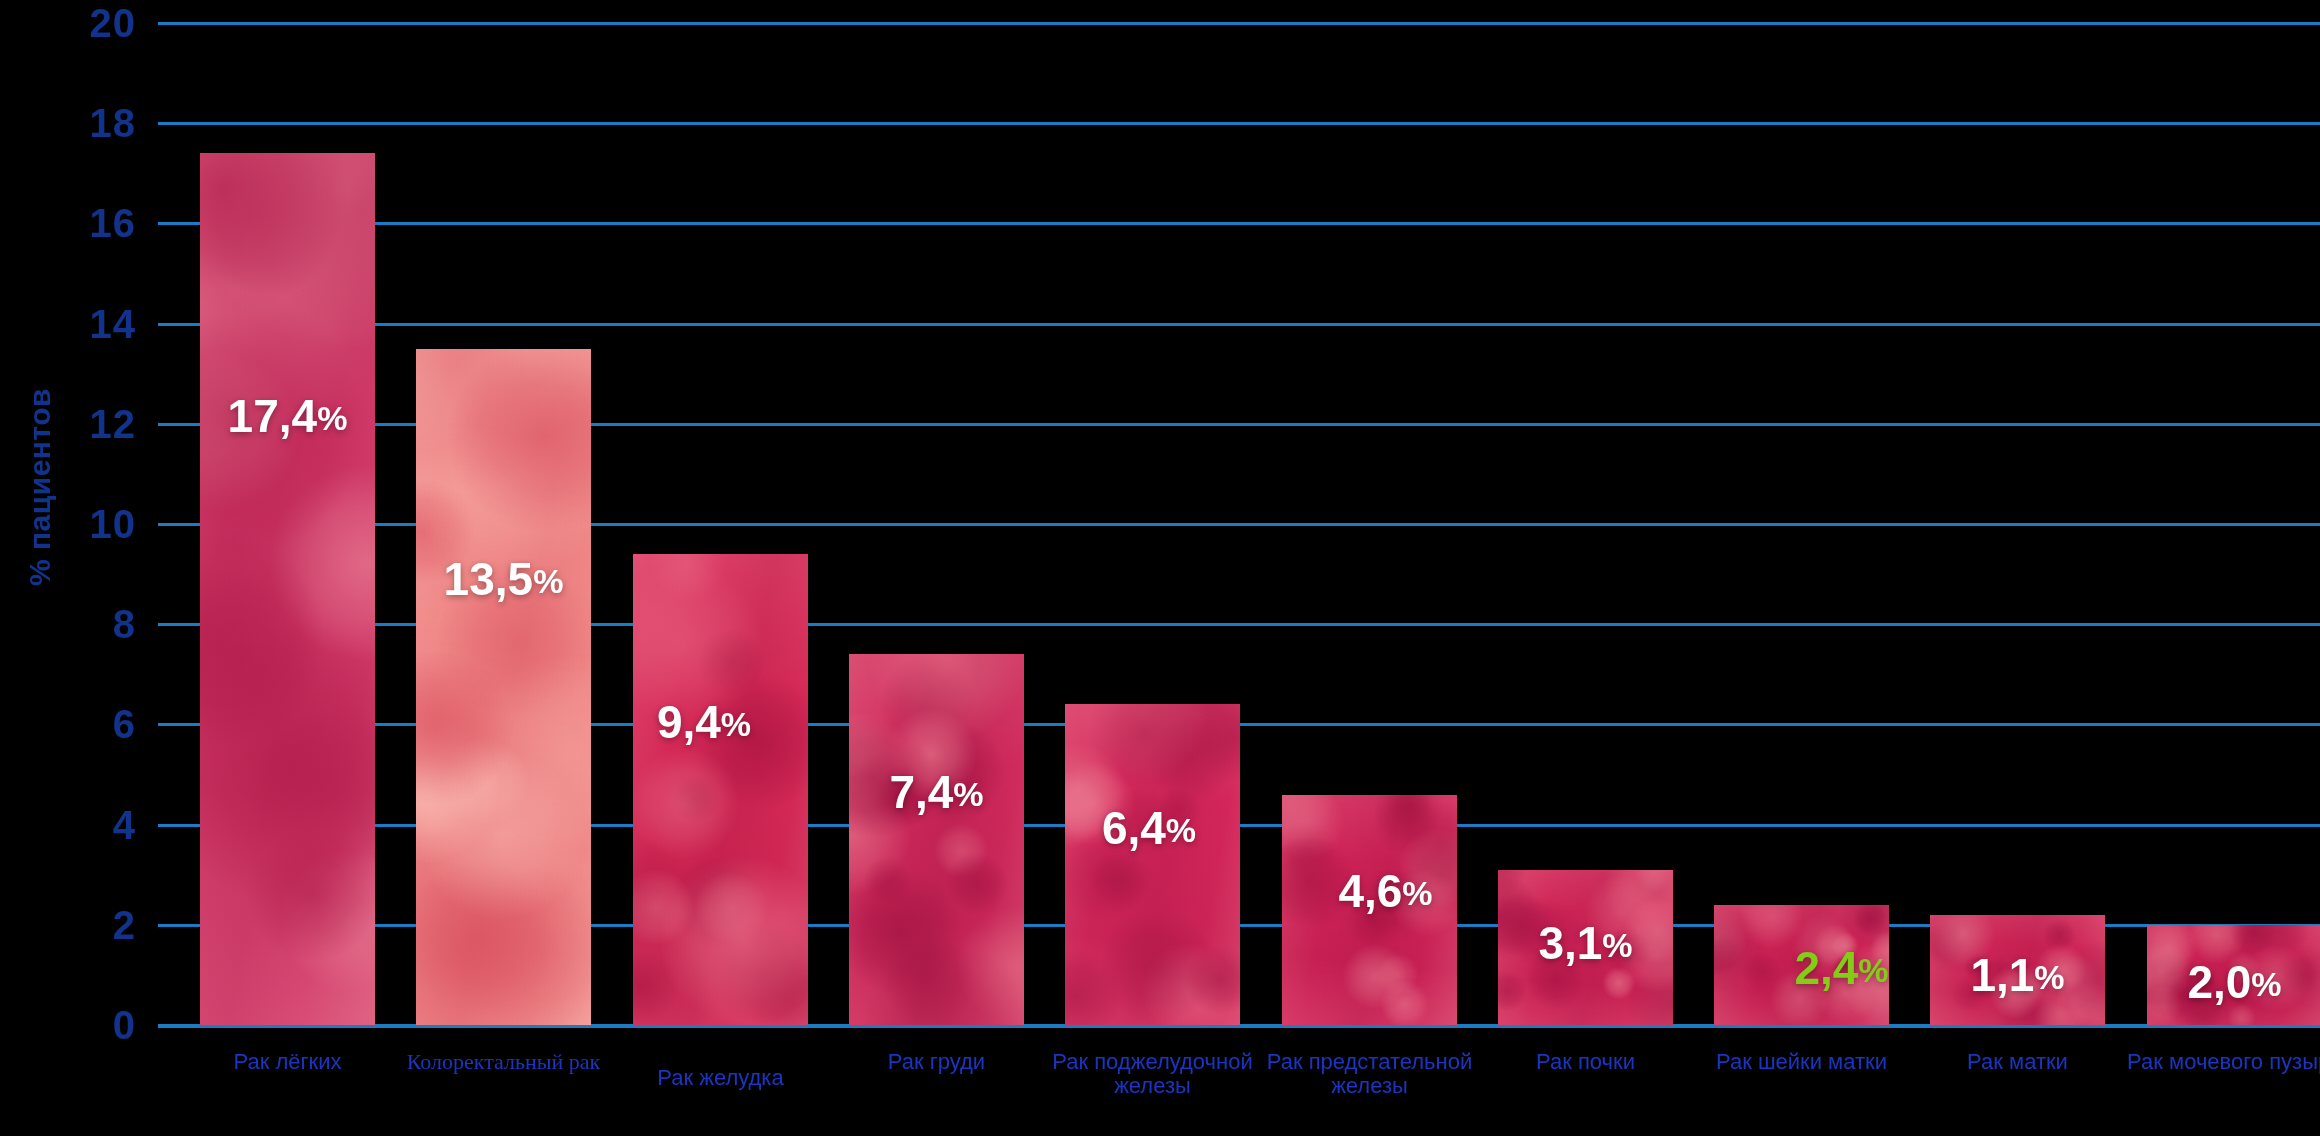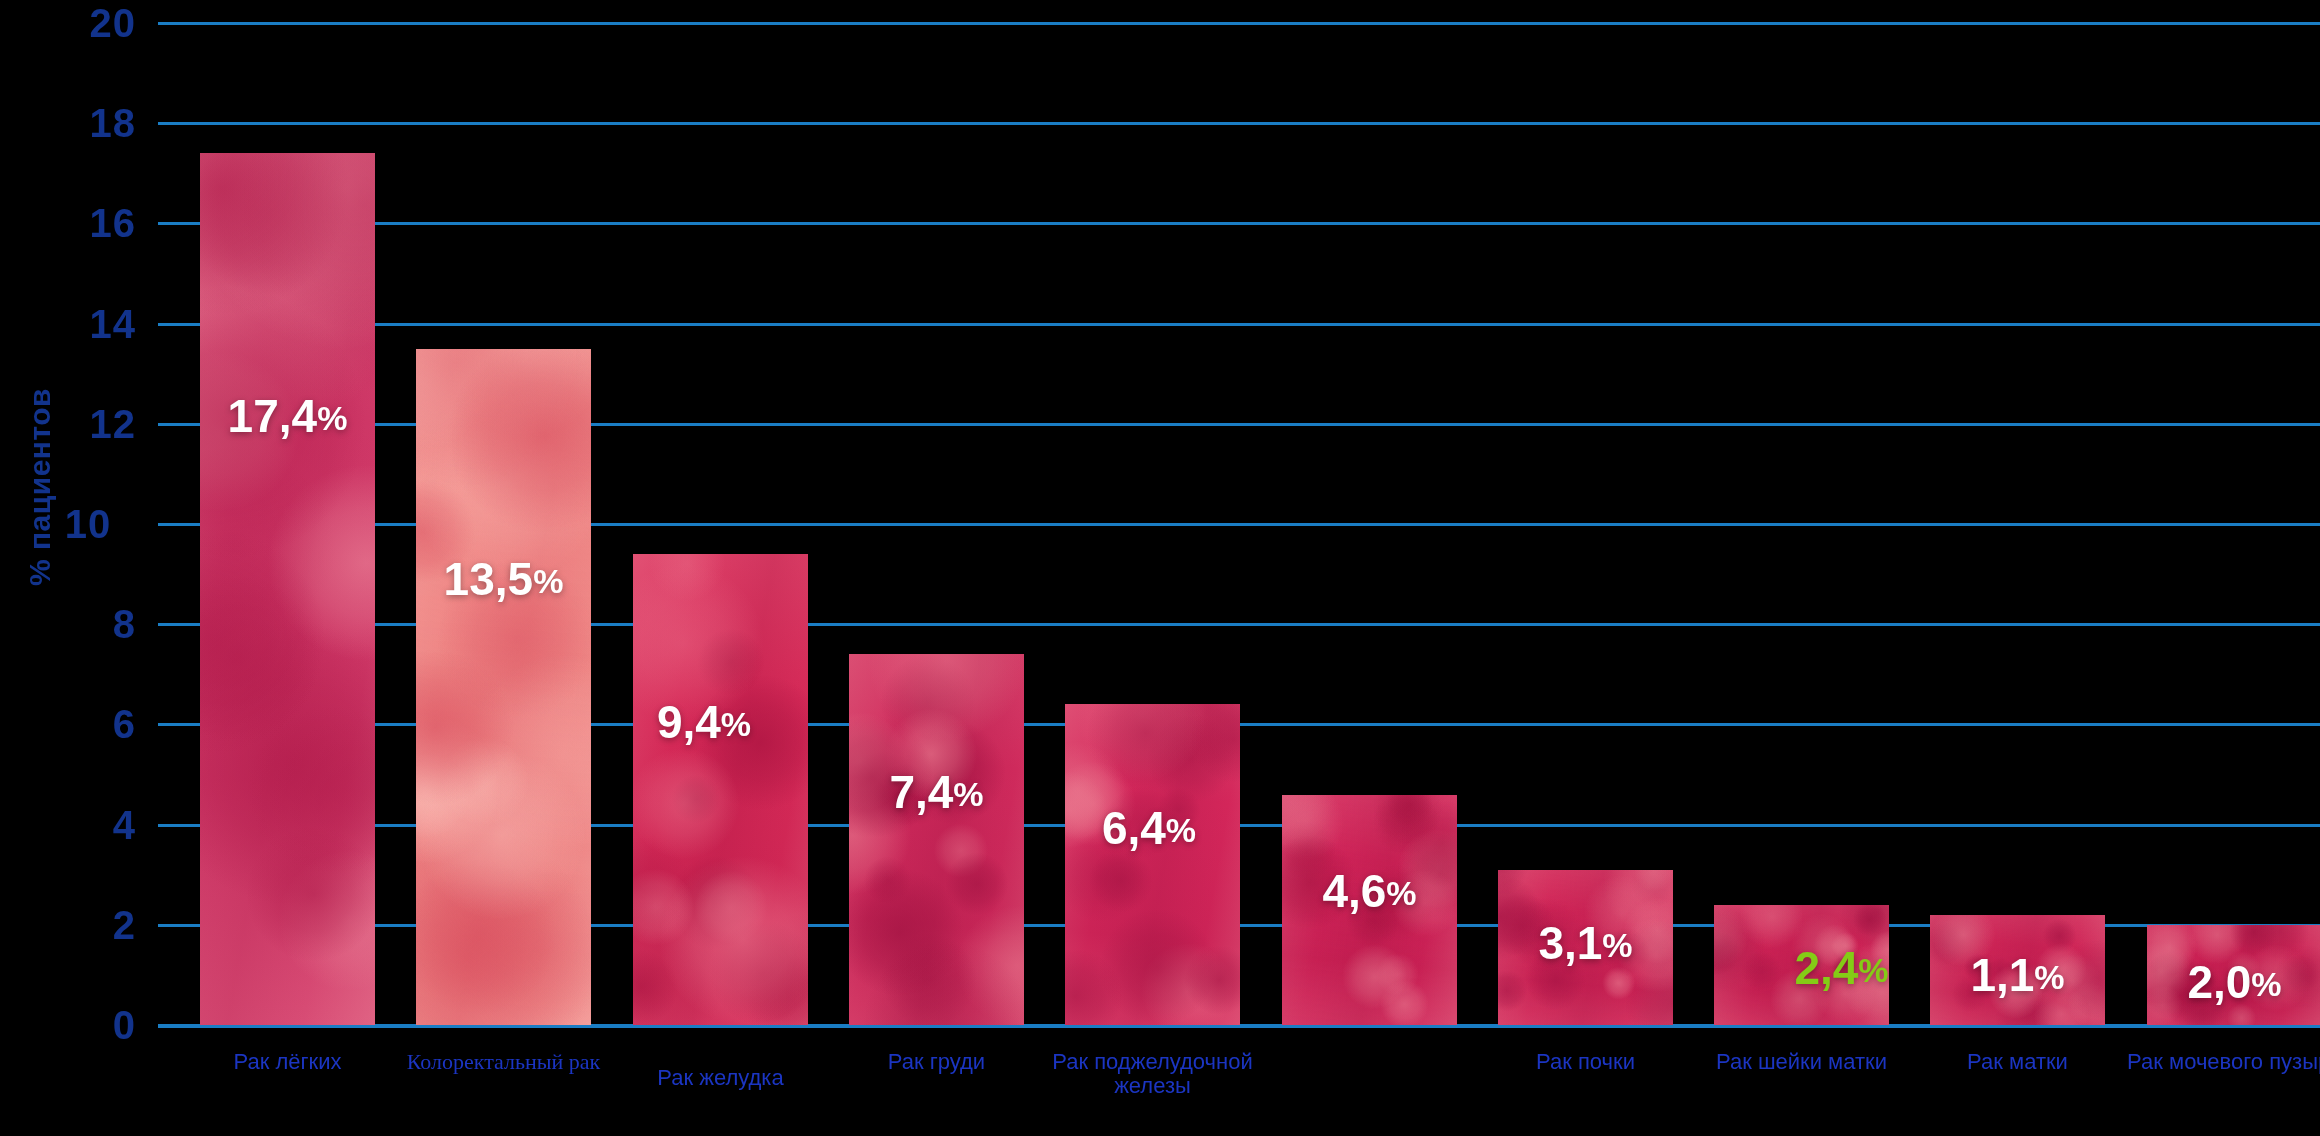--- a/index.html
+++ b/index.html
@@ -121,21 +121,21 @@
       <div class="ytick-label" style="top: 23px; color: rgb(18, 51, 140);">20</div>
       <div class="gridline" style="top: 122.2px; background: rgb(26, 125, 196);"></div>
       <div class="ytick-label" style="top: 123.2px; color: rgb(18, 51, 140);">18</div>
       <div class="gridline" style="top: 222.4px; background: rgb(26, 125, 196);"></div>
       <div class="ytick-label" style="top: 223.4px; color: rgb(18, 51, 140);">16</div>
       <div class="gridline" style="top: 322.6px; background: rgb(26, 125, 196);"></div>
       <div class="ytick-label" style="top: 323.6px; color: rgb(18, 51, 140);">14</div>
       <div class="gridline" style="top: 422.8px; background: rgb(26, 125, 196);"></div>
       <div class="ytick-label" style="top: 423.8px; color: rgb(18, 51, 140);">12</div>
       <div class="gridline" style="top: 523px; background: rgb(26, 125, 196);"></div>
-      <div class="ytick-label" style="top: 524px; color: rgb(18, 51, 140); text-align: center;">10</div>
+      <div class="ytick-label" style="top: 524px; color: rgb(18, 51, 140);">10</div>
       <div class="gridline" style="top: 623.2px; background: rgb(26, 125, 196);"></div>
       <div class="ytick-label" style="top: 624.2px; color: rgb(18, 51, 140);">8</div>
       <div class="gridline" style="top: 723.4px; background: rgb(26, 125, 196);"></div>
       <div class="ytick-label" style="top: 724.4px; color: rgb(18, 51, 140);">6</div>
       <div class="gridline" style="top: 823.6px; background: rgb(26, 125, 196);"></div>
       <div class="ytick-label" style="top: 824.6px; color: rgb(18, 51, 140);">4</div>
       <div class="gridline" style="top: 923.8px; background: rgb(26, 125, 196);"></div>
       <div class="ytick-label" style="top: 924.8px; color: rgb(18, 51, 140);">2</div>
       <div class="gridline baseline" style="top: 1024px; background: rgb(26, 125, 196);"></div>
       <div class="ytick-label" style="top: 1025px; color: rgb(18, 51, 140);">0</div>
@@ -160,21 +160,22 @@
       <div class="bar-value" style="left: 849px; width: 175px; right: auto; color: rgb(255, 255, 255); top: 765.482px;"><span>7,4</span><span class="pct">%</span></div>
       <div class="xtick-label" style="left: 826.5px; width: 220px; color: rgb(27, 53, 194);">Рак груди</div>
       <div class="bar" style="left: 1065px; width: 175px; height: 320.64px;">
         <div class="bar-texture" style="background-image: radial-gradient(circle at 6% 91%, rgba(166, 20, 68, 0.573) 0%, rgba(166, 20, 68, 0.318) 8%, rgba(0, 0, 0, 0) 14%), radial-gradient(circle at 46% 9%, rgba(166, 20, 68, 0.49) 0%, rgba(166, 20, 68, 0.27) 10%, rgba(0, 0, 0, 0) 19%), radial-gradient(circle at 2% 33%, rgba(236, 127, 147, 0.518) 0%, rgba(236, 127, 147, 0.286) 8%, rgba(0, 0, 0, 0) 14%), radial-gradient(circle at 32% 55%, rgba(166, 20, 68, 0.59) 0%, rgba(166, 20, 68, 0.325) 8%, rgba(0, 0, 0, 0) 15%), radial-gradient(circle at 96% 11%, rgba(166, 20, 68, 0.514) 0%, rgba(166, 20, 68, 0.282) 7%, rgba(0, 0, 0, 0) 13%), radial-gradient(circle at 20% 54%, rgba(166, 20, 68, 0.357) 0%, rgba(166, 20, 68, 0.196) 11%, rgba(0, 0, 0, 0) 20%), radial-gradient(circle at 7% 27%, rgba(236, 127, 147, 0.514) 0%, rgba(236, 127, 147, 0.282) 9%, rgba(0, 0, 0, 0) 17%), radial-gradient(circle at 44% 4%, rgba(236, 127, 147, 0.314) 0%, rgba(236, 127, 147, 0.173) 11%, rgba(0, 0, 0, 0) 20%), radial-gradient(circle at 43% 37%, rgba(166, 20, 68, 0.365) 0%, rgba(166, 20, 68, 0.2) 9%, rgba(0, 0, 0, 0) 16%), radial-gradient(circle at 88% 86%, rgba(166, 20, 68, 0.624) 0%, rgba(166, 20, 68, 0.34) 6%, rgba(0, 0, 0, 0) 11%), radial-gradient(circle at 53% 82%, rgba(166, 20, 68, 0.557) 0%, rgba(166, 20, 68, 0.306) 12%, rgba(0, 0, 0, 0) 21%), radial-gradient(circle at 72% 17%, rgba(166, 20, 68, 0.52) 0%, rgba(166, 20, 68, 0.286) 8%, rgba(0, 0, 0, 0) 15%), radial-gradient(circle at 16% 31%, rgba(236, 127, 147, 0.52) 0%, rgba(236, 127, 147, 0.286) 9%, rgba(0, 0, 0, 0) 16%), radial-gradient(circle at 82% 1%, rgba(166, 20, 68, 0.384) 0%, rgba(166, 20, 68, 0.21) 9%, rgba(0, 0, 0, 0) 17%), radial-gradient(circle at 65% 33%, rgba(166, 20, 68, 0.51) 0%, rgba(166, 20, 68, 0.28) 5%, rgba(0, 0, 0, 0) 9%), radial-gradient(circle at 70% 89%, rgba(236, 127, 147, 0.482) 0%, rgba(236, 127, 147, 0.267) 8%, rgba(0, 0, 0, 0) 15%), linear-gradient(100deg, rgba(236, 127, 147, 0.3) 0%, rgba(0, 0, 0, 0) 28%, rgba(166, 20, 68, 0.22) 55%, rgba(0, 0, 0, 0) 78%, rgba(236, 127, 147, 0.34) 100%), linear-gradient(185deg, rgba(236, 127, 147, 0.26) 0%, rgba(0, 0, 0, 0) 30%, rgba(166, 20, 68, 0.18) 72%, rgba(236, 127, 147, 0.22) 100%), linear-gradient(0deg, rgb(211, 38, 90) 0%, rgb(211, 38, 90) 100%);"></div>
       </div>
       <div class="bar-value" style="left: 1065px; width: 168px; right: auto; color: rgb(255, 255, 255); top: 800.552px;"><span>6,4</span><span class="pct">%</span></div>
       <div class="xtick-label" style="left: 1042.5px; width: 220px; color: rgb(27, 53, 194);">Рак поджелудочной железы</div>
       <div class="bar" style="left: 1282px; width: 175px; height: 230.46px;">
         <div class="bar-texture" style="background-image: radial-gradient(circle at 53% 79%, rgba(232, 122, 144, 0.57) 0%, rgba(232, 122, 144, 0.314) 9%, rgba(0, 0, 0, 0) 16%), radial-gradient(circle at 72% 6%, rgba(162, 16, 62, 0.4) 0%, rgba(162, 16, 62, 0.22) 8%, rgba(0, 0, 0, 0) 14%), radial-gradient(circle at 16% 38%, rgba(162, 16, 62, 0.59) 0%, rgba(162, 16, 62, 0.32) 13%, rgba(0, 0, 0, 0) 23%), radial-gradient(circle at 82% 47%, rgba(232, 122, 144, 0.384) 0%, rgba(232, 122, 144, 0.21) 10%, rgba(0, 0, 0, 0) 18%), radial-gradient(circle at 65% 47%, rgba(162, 16, 62, 0.43) 0%, rgba(162, 16, 62, 0.235) 13%, rgba(0, 0, 0, 0) 23%), radial-gradient(circle at 70% 91%, rgba(232, 122, 144, 0.576) 0%, rgba(232, 122, 144, 0.318) 6%, rgba(0, 0, 0, 0) 10%), radial-gradient(circle at 91% 21%, rgba(162, 16, 62, 0.424) 0%, rgba(162, 16, 62, 0.23) 10%, rgba(0, 0, 0, 0) 18%), radial-gradient(circle at 66% 78%, rgba(232, 122, 144, 0.384) 0%, rgba(232, 122, 144, 0.21) 6%, rgba(0, 0, 0, 0) 10%), radial-gradient(circle at 14% 12%, rgba(232, 122, 144, 0.34) 0%, rgba(232, 122, 144, 0.19) 8%, rgba(0, 0, 0, 0) 15%), radial-gradient(circle at 52% 55%, rgba(162, 16, 62, 0.51) 0%, rgba(162, 16, 62, 0.28) 9%, rgba(0, 0, 0, 0) 17%), radial-gradient(circle at 90% 35%, rgba(162, 16, 62, 0.443) 0%, rgba(162, 16, 62, 0.243) 11%, rgba(0, 0, 0, 0) 20%), radial-gradient(circle at 73% 4%, rgba(162, 16, 62, 0.467) 0%, rgba(162, 16, 62, 0.26) 5%, rgba(0, 0, 0, 0) 9%), radial-gradient(circle at 89% 32%, rgba(232, 122, 144, 0.624) 0%, rgba(232, 122, 144, 0.34) 10%, rgba(0, 0, 0, 0) 18%), radial-gradient(circle at 1% 1%, rgba(232, 122, 144, 0.34) 0%, rgba(232, 122, 144, 0.19) 10%, rgba(0, 0, 0, 0) 18%), radial-gradient(circle at 14% 24%, rgba(162, 16, 62, 0.337) 0%, rgba(162, 16, 62, 0.184) 7%, rgba(0, 0, 0, 0) 13%), radial-gradient(circle at 71% 12%, rgba(162, 16, 62, 0.408) 0%, rgba(162, 16, 62, 0.224) 8%, rgba(0, 0, 0, 0) 14%), linear-gradient(100deg, rgba(232, 122, 144, 0.3) 0%, rgba(0, 0, 0, 0) 28%, rgba(162, 16, 62, 0.22) 55%, rgba(0, 0, 0, 0) 78%, rgba(232, 122, 144, 0.34) 100%), linear-gradient(185deg, rgba(232, 122, 144, 0.26) 0%, rgba(0, 0, 0, 0) 30%, rgba(162, 16, 62, 0.18) 72%, rgba(232, 122, 144, 0.22) 100%), linear-gradient(0deg, rgb(207, 35, 88) 0%, rgb(207, 35, 88) 100%);"></div>
       </div>
-      <div class="bar-value" style="left: 1282px; width: 175px; right: auto; color: rgb(255, 255, 255); top: 863.678px;"><span>4,6</span><span class="pct">%</span></div>
+      <div class="bar-value" style="left: 1282px; width: 175px; right: auto; color: rgb(255, 255, 255); top: 863.678px; padding-left: 16px;"><span>4,6</span><span class="pct">%</span></div>
+      <div class="xtick-label" style="left: 1259.5px; width: 220px; color: rgb(27, 53, 194);">Рак предстательной железы</div>
       <div class="bar" style="left: 1498px; width: 175px; height: 155.31px;">
         <div class="bar-texture" style="background-image: radial-gradient(circle at 90% 55%, rgba(234, 125, 146, 0.4) 0%, rgba(234, 125, 146, 0.22) 12%, rgba(0, 0, 0, 0) 21%), radial-gradient(circle at 73% 53%, rgba(164, 18, 67, 0.463) 0%, rgba(164, 18, 67, 0.255) 9%, rgba(0, 0, 0, 0) 16%), radial-gradient(circle at 89% 1%, rgba(234, 125, 146, 0.41) 0%, rgba(234, 125, 146, 0.227) 5%, rgba(0, 0, 0, 0) 9%), radial-gradient(circle at 1% 30%, rgba(164, 18, 67, 0.675) 0%, rgba(164, 18, 67, 0.373) 12%, rgba(0, 0, 0, 0) 21%), radial-gradient(circle at 14% 36%, rgba(164, 18, 67, 0.576) 0%, rgba(164, 18, 67, 0.318) 10%, rgba(0, 0, 0, 0) 18%), radial-gradient(circle at 71% 28%, rgba(234, 125, 146, 0.39) 0%, rgba(234, 125, 146, 0.21) 13%, rgba(0, 0, 0, 0) 23%), radial-gradient(circle at 27% 42%, rgba(164, 18, 67, 0.435) 0%, rgba(164, 18, 67, 0.24) 13%, rgba(0, 0, 0, 0) 24%), radial-gradient(circle at 69% 73%, rgba(234, 125, 146, 0.61) 0%, rgba(234, 125, 146, 0.337) 6%, rgba(0, 0, 0, 0) 10%), radial-gradient(circle at 91% 39%, rgba(234, 125, 146, 0.557) 0%, rgba(234, 125, 146, 0.306) 10%, rgba(0, 0, 0, 0) 18%), radial-gradient(circle at 87% 10%, rgba(234, 125, 146, 0.416) 0%, rgba(234, 125, 146, 0.227) 13%, rgba(0, 0, 0, 0) 23%), radial-gradient(circle at 33% 71%, rgba(164, 18, 67, 0.608) 0%, rgba(164, 18, 67, 0.333) 10%, rgba(0, 0, 0, 0) 19%), radial-gradient(circle at 92% 50%, rgba(164, 18, 67, 0.475) 0%, rgba(164, 18, 67, 0.26) 9%, rgba(0, 0, 0, 0) 16%), radial-gradient(circle at 89% 9%, rgba(164, 18, 67, 0.353) 0%, rgba(164, 18, 67, 0.192) 6%, rgba(0, 0, 0, 0) 11%), radial-gradient(circle at 100% 86%, rgba(164, 18, 67, 0.53) 0%, rgba(164, 18, 67, 0.29) 12%, rgba(0, 0, 0, 0) 22%), radial-gradient(circle at 2% 0%, rgba(164, 18, 67, 0.467) 0%, rgba(164, 18, 67, 0.255) 6%, rgba(0, 0, 0, 0) 11%), radial-gradient(circle at 5% 78%, rgba(164, 18, 67, 0.545) 0%, rgba(164, 18, 67, 0.3) 6%, rgba(0, 0, 0, 0) 10%), linear-gradient(100deg, rgba(234, 125, 146, 0.3) 0%, rgba(0, 0, 0, 0) 28%, rgba(164, 18, 67, 0.22) 55%, rgba(0, 0, 0, 0) 78%, rgba(234, 125, 146, 0.34) 100%), linear-gradient(185deg, rgba(234, 125, 146, 0.26) 0%, rgba(0, 0, 0, 0) 30%, rgba(164, 18, 67, 0.18) 72%, rgba(234, 125, 146, 0.22) 100%), linear-gradient(0deg, rgb(208, 37, 87) 0%, rgb(208, 37, 87) 100%);"></div>
       </div>
       <div class="bar-value" style="left: 1498px; width: 175px; right: auto; color: rgb(255, 255, 255); top: 916.283px;"><span>3,1</span><span class="pct">%</span></div>
       <div class="xtick-label" style="left: 1475.5px; width: 220px; color: rgb(27, 53, 194);">Рак почки</div>
       <div class="bar" style="left: 1714px; width: 175px; height: 120.24px;">
         <div class="bar-texture" style="background-image: radial-gradient(circle at 33% 10%, rgba(230, 124, 144, 0.43) 0%, rgba(230, 124, 144, 0.235) 11%, rgba(0, 0, 0, 0) 20%), radial-gradient(circle at 92% 63%, rgba(230, 124, 144, 0.392) 0%, rgba(230, 124, 144, 0.216) 12%, rgba(0, 0, 0, 0) 21%), radial-gradient(circle at 89% 12%, rgba(159, 16, 64, 0.63) 0%, rgba(159, 16, 64, 0.345) 5%, rgba(0, 0, 0, 0) 9%), radial-gradient(circle at 100% 37%, rgba(230, 124, 144, 0.63) 0%, rgba(230, 124, 144, 0.345) 6%, rgba(0, 0, 0, 0) 10%), radial-gradient(circle at 2% 27%, rgba(230, 124, 144, 0.306) 0%, rgba(230, 124, 144, 0.17) 9%, rgba(0, 0, 0, 0) 16%), radial-gradient(circle at 5% 35%, rgba(159, 16, 64, 0.494) 0%, rgba(159, 16, 64, 0.27) 13%, rgba(0, 0, 0, 0) 24%), radial-gradient(circle at 75% 34%, rgba(230, 124, 144, 0.596) 0%, rgba(230, 124, 144, 0.33) 5%, rgba(0, 0, 0, 0) 9%), radial-gradient(circle at 94% 5%, rgba(159, 16, 64, 0.565) 0%, rgba(159, 16, 64, 0.31) 11%, rgba(0, 0, 0, 0) 20%), radial-gradient(circle at 69% 34%, rgba(230, 124, 144, 0.55) 0%, rgba(230, 124, 144, 0.3) 8%, rgba(0, 0, 0, 0) 15%), radial-gradient(circle at 2% 40%, rgba(159, 16, 64, 0.51) 0%, rgba(159, 16, 64, 0.282) 7%, rgba(0, 0, 0, 0) 12%), radial-gradient(circle at 75% 52%, rgba(159, 16, 64, 0.667) 0%, rgba(159, 16, 64, 0.365) 5%, rgba(0, 0, 0, 0) 9%), radial-gradient(circle at 49% 78%, rgba(230, 124, 144, 0.47) 0%, rgba(230, 124, 144, 0.26) 13%, rgba(0, 0, 0, 0) 23%), radial-gradient(circle at 27% 55%, rgba(159, 16, 64, 0.416) 0%, rgba(159, 16, 64, 0.227) 8%, rgba(0, 0, 0, 0) 14%), radial-gradient(circle at 75% 74%, rgba(230, 124, 144, 0.514) 0%, rgba(230, 124, 144, 0.282) 10%, rgba(0, 0, 0, 0) 19%), radial-gradient(circle at 96% 73%, rgba(230, 124, 144, 0.475) 0%, rgba(230, 124, 144, 0.263) 10%, rgba(0, 0, 0, 0) 19%), radial-gradient(circle at 62% 33%, rgba(230, 124, 144, 0.345) 0%, rgba(230, 124, 144, 0.19) 13%, rgba(0, 0, 0, 0) 23%), linear-gradient(100deg, rgba(230, 124, 144, 0.3) 0%, rgba(0, 0, 0, 0) 28%, rgba(159, 16, 64, 0.22) 55%, rgba(0, 0, 0, 0) 78%, rgba(230, 124, 144, 0.34) 100%), linear-gradient(185deg, rgba(230, 124, 144, 0.26) 0%, rgba(0, 0, 0, 0) 30%, rgba(159, 16, 64, 0.18) 72%, rgba(230, 124, 144, 0.22) 100%), linear-gradient(0deg, rgb(204, 34, 85) 0%, rgb(204, 34, 85) 100%);"></div>
       </div>
       <div class="bar-value" style="left: 1714px; width: 175px; right: auto; color: #84cc16; top: 940.832px; margin-left: 40px;"><span>2,4</span><span class="pct">%</span></div>
       <div class="xtick-label" style="left: 1691.5px; width: 220px; color: rgb(27, 53, 194);">Рак шейки матки</div>

